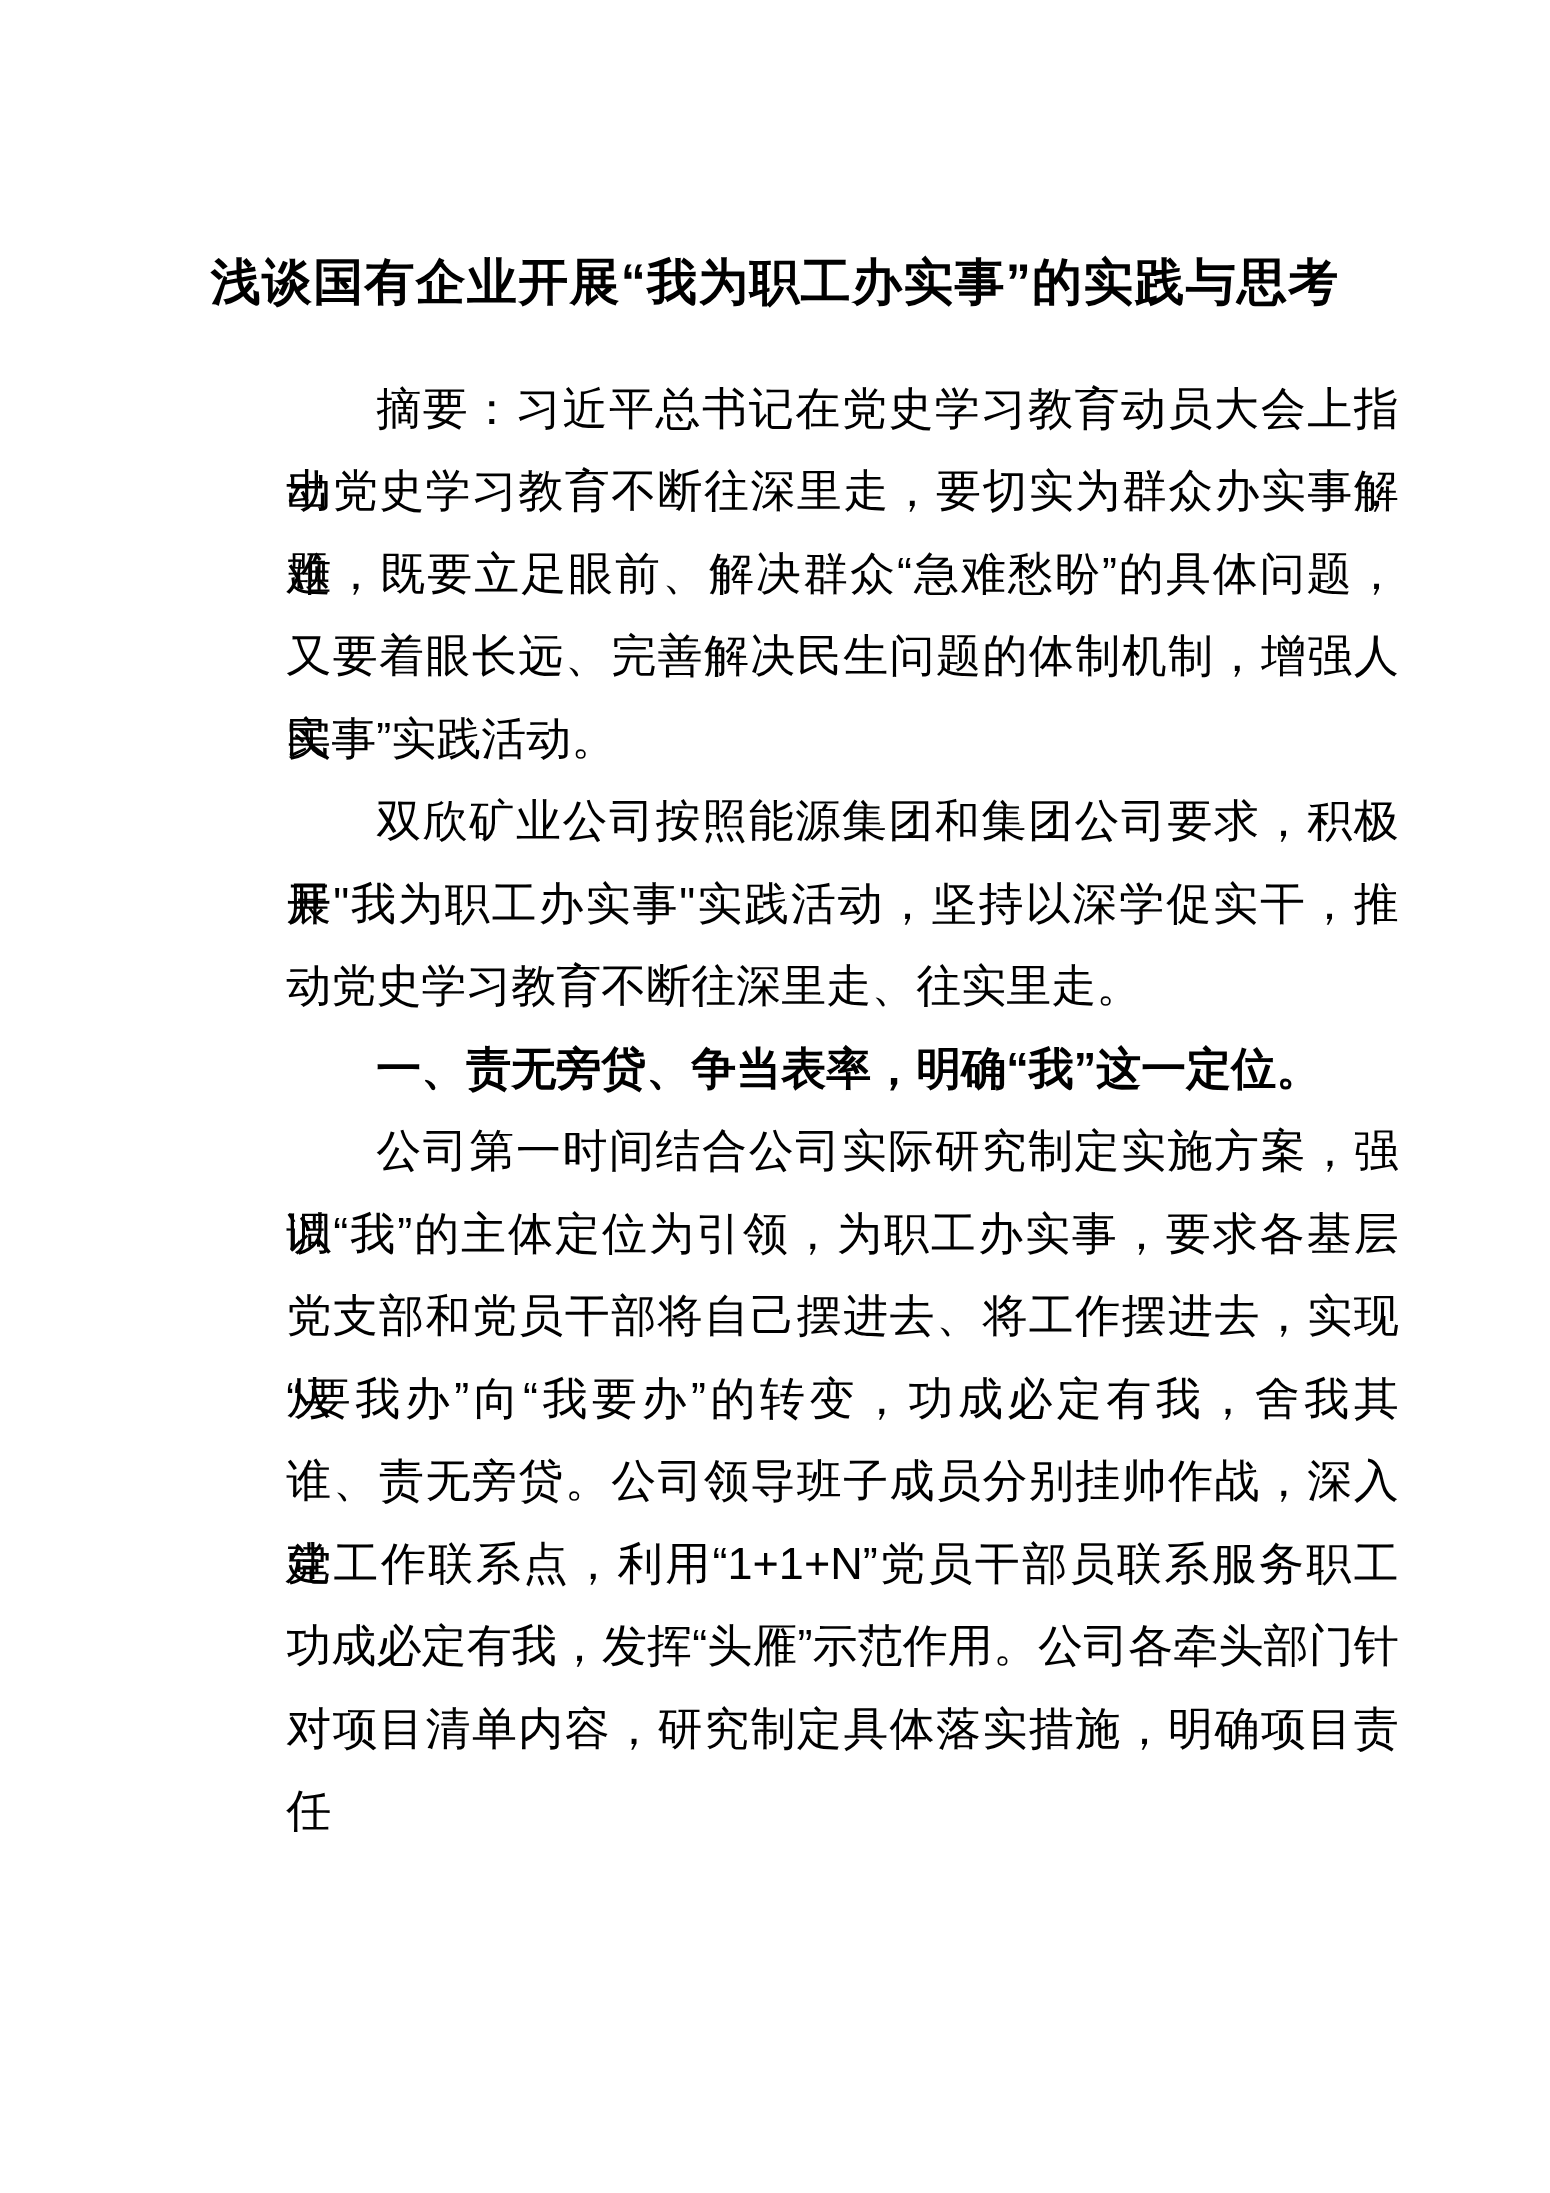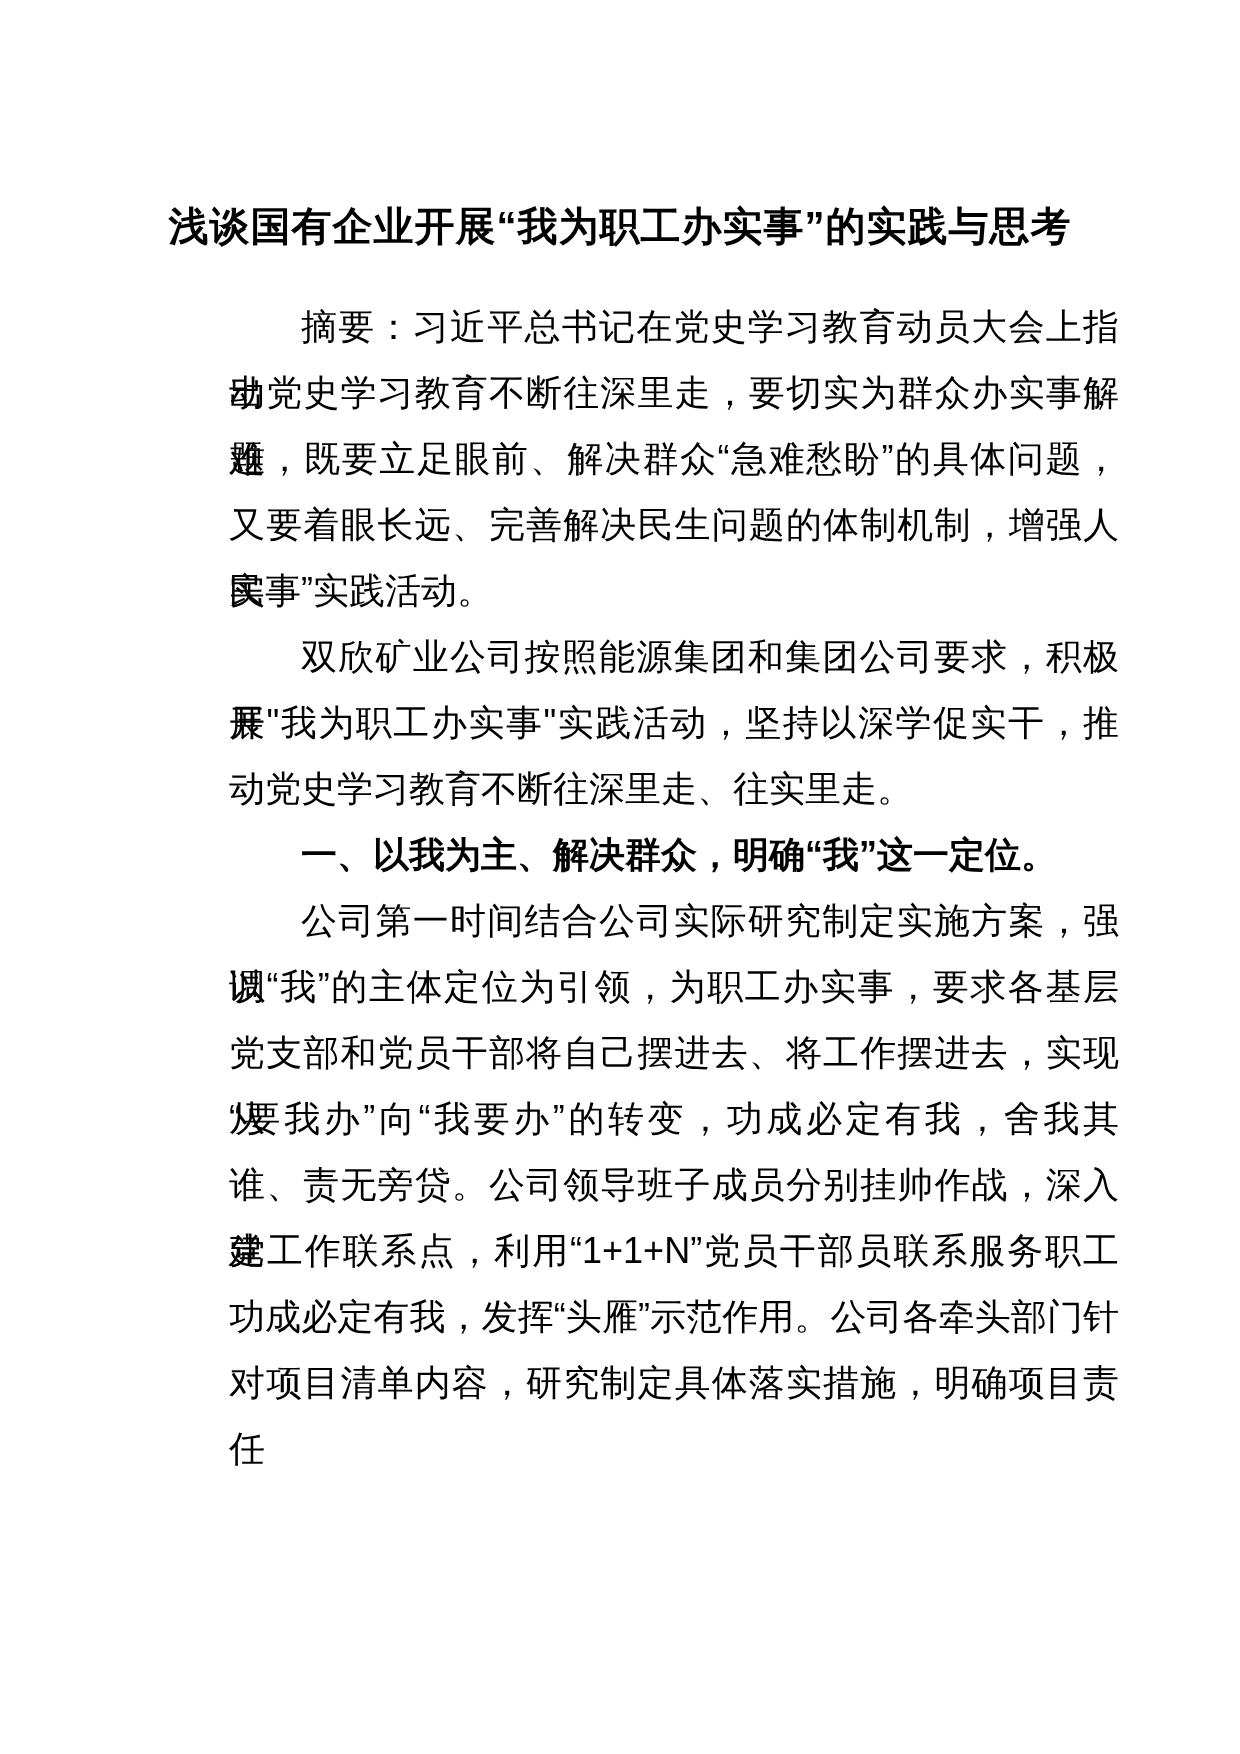--- a/index.html
+++ b/index.html
@@ -70,21 +70,21 @@
       <p class="line end">实事”实践活动。</p>
     </div>
 
     <div class="paragraph">
       <p class="line indent">双欣矿业公司按照能源集团和集团公司要求，积极开</p>
       <p class="line">展"我为职工办实事"实践活动，坚持以深学促实干，推</p>
       <p class="line end">动党史学习教育不断往深里走、往实里走。</p>
     </div>
 
     <div class="heading">
-      <p class="line indent end">一、以我为主、解决群众，明确“我”这一定位。</p>
+      <p class="line indent end">一、责无旁贷、争当表率，明确“我”这一定位。</p>
     </div>
 
     <div class="paragraph">
       <p class="line indent">公司第一时间结合公司实际研究制定实施方案，强调</p>
       <p class="line">以“我”的主体定位为引领，为职工办实事，要求各基层</p>
       <p class="line">党支部和党员干部将自己摆进去、将工作摆进去，实现从</p>
       <p class="line">“要我办”向“我要办”的转变，功成必定有我，舍我其</p>
       <p class="line">谁、责无旁贷。公司领导班子成员分别挂帅作战，深入党</p>
       <p class="line">建工作联系点，利用“1+1+N”党员干部员联系服务职工</p>
       <p class="line">功成必定有我，发挥“头雁”示范作用。公司各牵头部门针</p>

